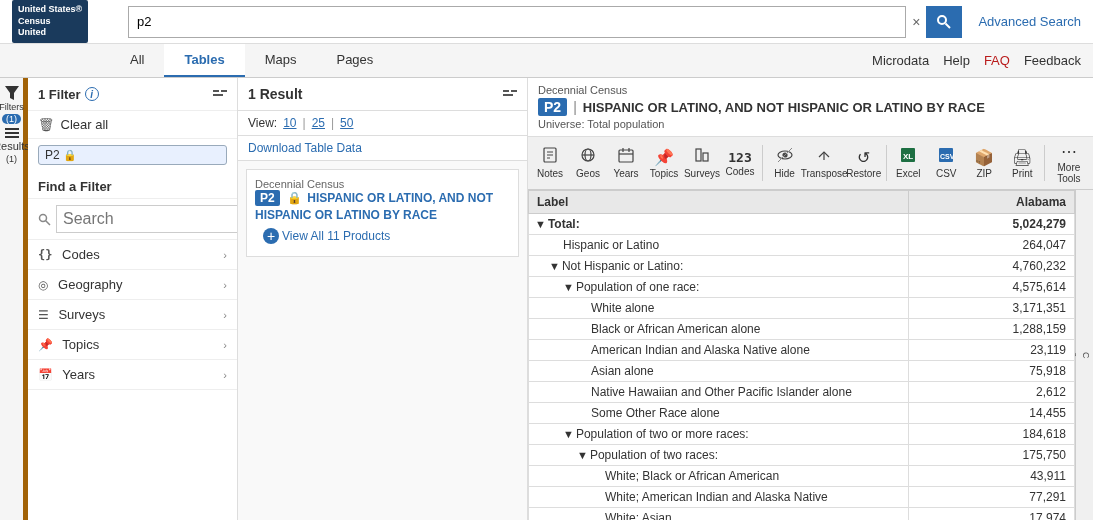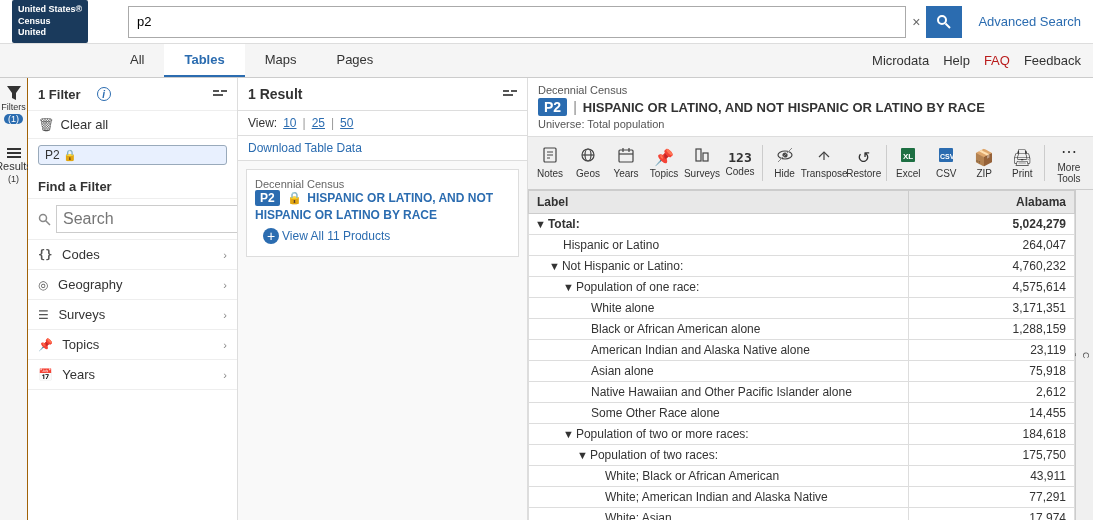--- a/index.html
+++ b/index.html
@@ -101,21 +101,21 @@
       align-items: center;
       justify-content: space-between;
       padding: 8px 10px;
       border-bottom: 1px solid #eee;
     }
     .filter-title {
       font-weight: bold;
       font-size: 13px;
       display: flex;
       align-items: center;
-      gap: 16px;
+      gap: 4px;
     }
     .collapse-btn {
       background: none;
       border: none;
       cursor: pointer;
       font-size: 14px;
       color: #555;
     }
     .clear-all-row {
       display: flex;
@@ -385,26 +385,26 @@
       align-items: center;
       justify-content: flex-start;
       padding: 4px 2px;
       gap: 2px;
       color: #555;
     }
 
     .filters-side {
       width: 28px;
       background: #f5f5f5;
-      border-right: 1px solid #a16207;
+      border-right: 5px solid #a16207;
       display: flex;
       flex-direction: column;
       align-items: center;
       padding: 8px 4px;
-      gap: 24px;
+      gap: 4px;
     }
     .filters-side-btn {
       display: flex;
       flex-direction: column;
       align-items: center;
       cursor: pointer;
       font-size: 9px;
       color: #333;
       gap: 2px;
     }

